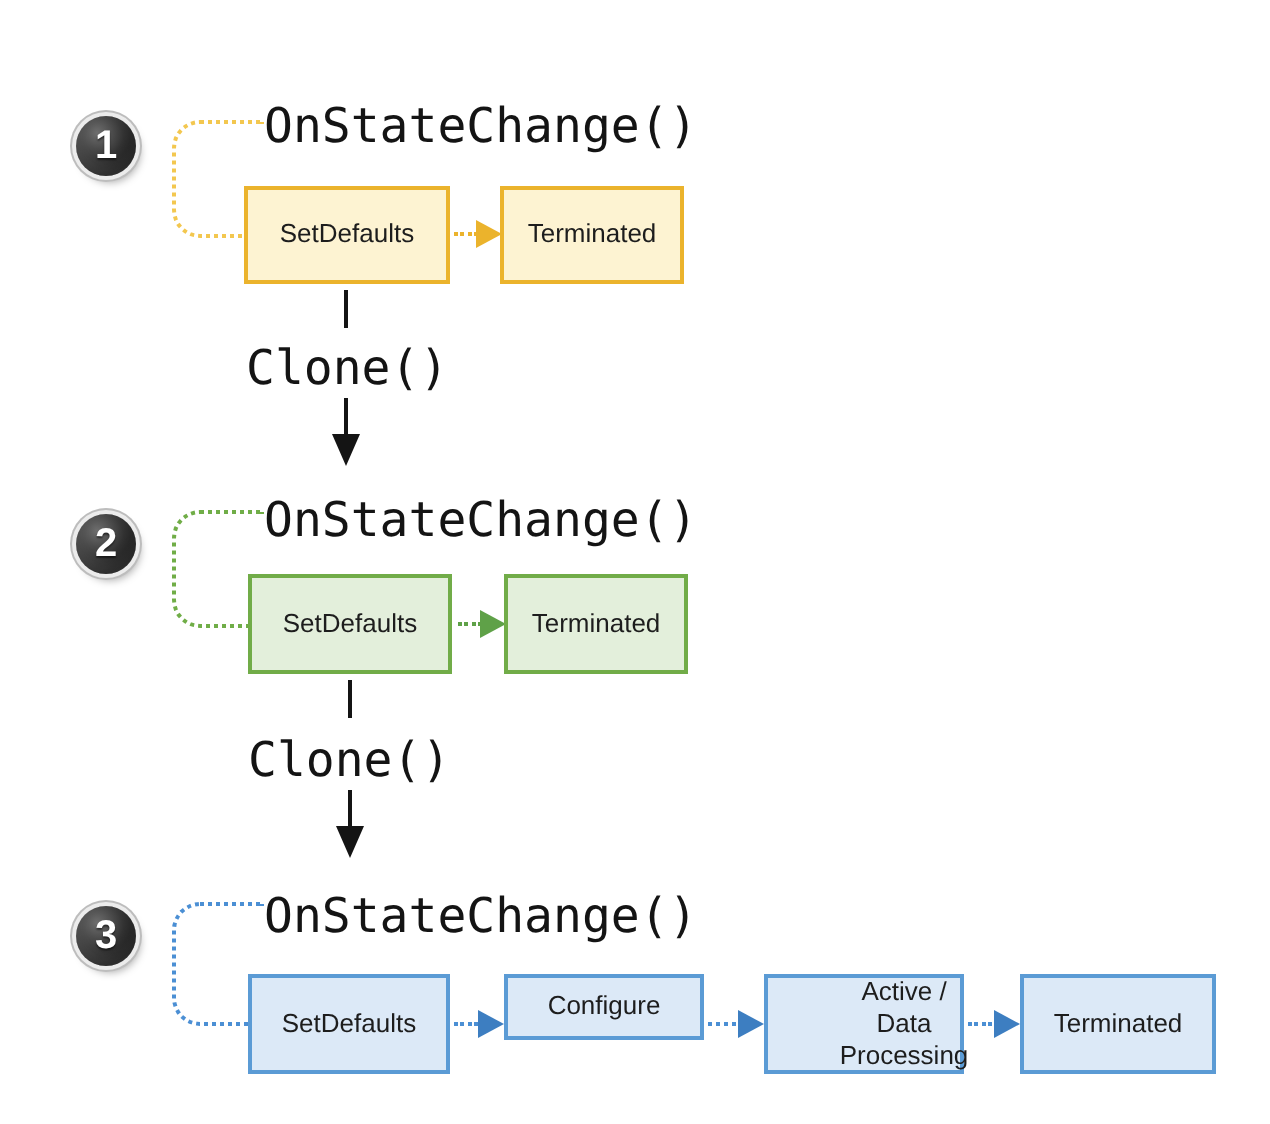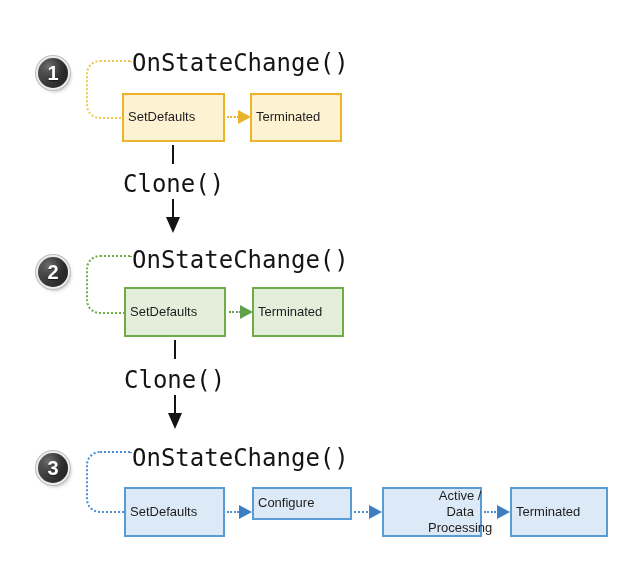--- a/index.html
+++ b/index.html
@@ -8,21 +8,21 @@
     font-family:"Liberation Sans",sans-serif;
   }
   .abs{position:absolute;}
   
   .event-label,.clone-label{
     font-family:"DejaVu Sans Mono",monospace;
     font-size:24px;line-height:28px;color:#141414;white-space:pre;
   }
   
   .state-box{
-    box-sizing:border-box;border:2px solid;display:flex;align-items:center;
+    box-sizing:border-box;border:2px solid;display:flex;align-items:center;justify-content:center;
     text-align:center;font-size:13px;line-height:1.25;color:#1d1d1d;padding:2px 4px;
   }
   .box-y{border-color:#EBB32C;background:#FDF3D2;}
   .box-g{border-color:#71AC48;background:#E3EFDB;}
   .box-b{border-color:#5B9BD5;background:#DCE9F7;}
   
   .bracket{
     box-sizing:border-box;border-left:2px dotted;border-top:2px dotted;border-bottom:2px dotted;
     border-radius:14px 0 0 14px;
   }

